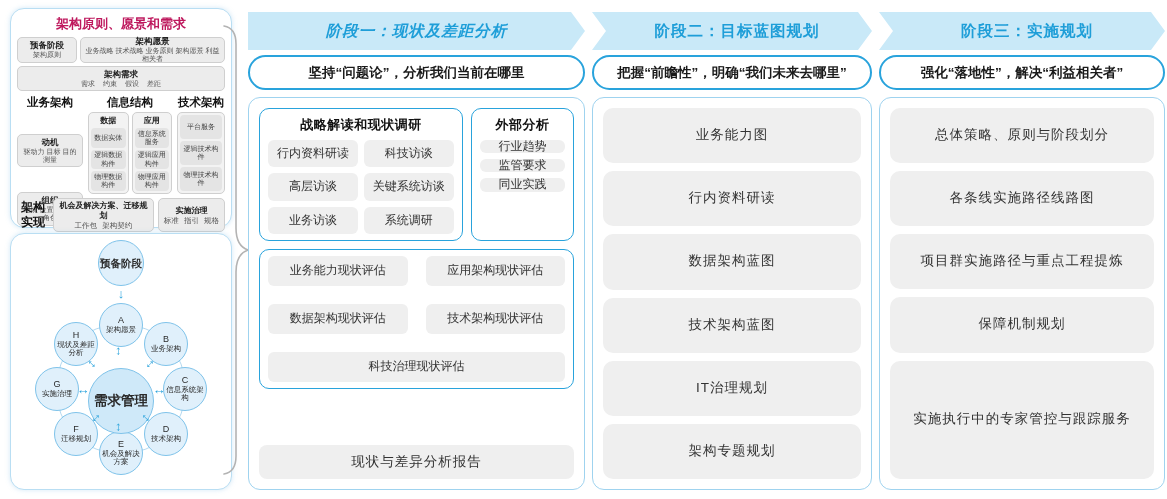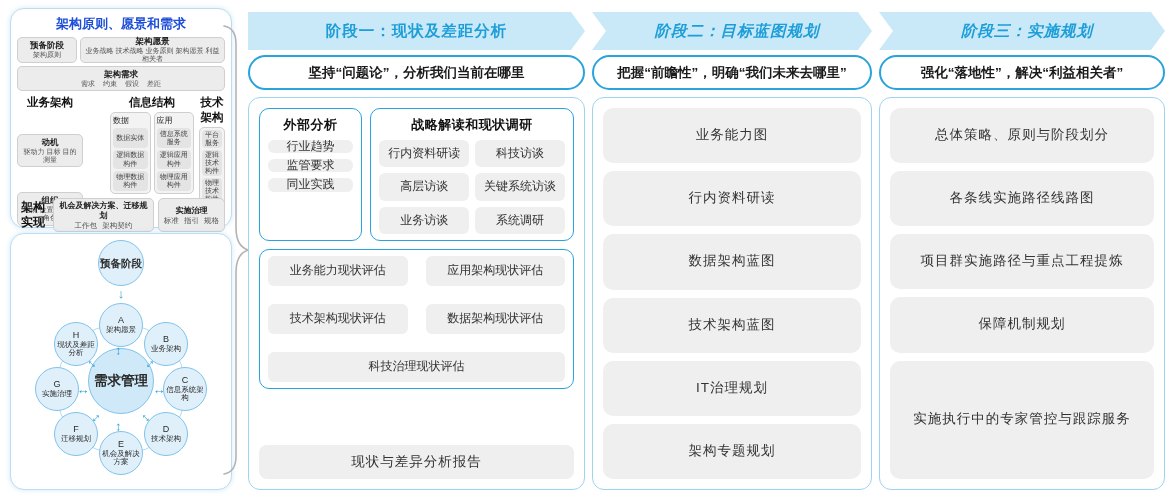--- a/index.html
+++ b/index.html
@@ -3,42 +3,42 @@
 <meta charset="utf-8">
 <style>
   html,body{margin:0;padding:0;background:#fff;}
   .stage{position:relative;width:1167px;height:499px;background:#fff;
          font-family:"Liberation Sans","DejaVu Sans",sans-serif;overflow:hidden;}
 
   
   .panel{position:absolute;border:1.5px solid #b9def3;border-radius:14px;background:#fff;
          box-shadow:0 0 5px rgba(130,190,230,.35);box-sizing:border-box;}
   .top-panel{left:10px;top:8px;width:222px;height:220px;padding:4px 5px;}
-  .fw-title{text-align:center;font-weight:bold;font-size:13px;color:#1d4ed8;margin:2px 0 4px;}
+  .fw-title{text-align:center;font-weight:bold;font-size:13px;color:#be185d;margin:2px 0 4px;}
   .gbox{background:#ececec;border:1px solid #cfcfcf;border-radius:5px;text-align:center;
         padding:2px;box-sizing:border-box;color:#333;display:flex;flex-direction:column;justify-content:center;}
   .gbox .t{font-weight:bold;font-size:8.5px;line-height:1.25;color:#222;}
   .gbox .s{font-size:7px;color:#555;line-height:1.2;}
   .row1{display:flex;gap:3px;margin:0 1px 3px;height:26px;}
   .prep-box{width:60px;}
   .vision-box{flex:1;}
   .req-box{margin:0 1px 4px;height:25px;}
   .req-box .s{word-spacing:6px;}
   .cols{display:flex;gap:5px;margin:0 1px;height:99px;}
   .col{display:flex;flex-direction:column;}
   .col-bus{width:66px;}
-  .col-info{width:84px;margin-left:22px;}
+  .col-info{width:84px;}
   .col-tech{flex:1;}
   .col-h{font-weight:bold;font-size:11.5px;text-align:center;margin-bottom:2px;color:#111;}
   .bus-stack{display:flex;flex-direction:column;gap:3px;flex:1;}
   .bus-stack .gbox{flex:1;margin-top:22px;}
   .info-cols{display:flex;gap:3px;flex:1;}
   .subbox{flex:1;border:1px solid #cfcfcf;background:#f3f3f3;border-radius:5px;padding:2px;
           display:flex;flex-direction:column;gap:2px;box-sizing:border-box;}
-  .subbox .h{font-weight:normal;font-size:8px;color:#222;}
+  .subbox .h{font-weight:bold;font-size:8px;text-align:center;color:#222;}
   .chip-sm{background:#e4e4e4;border-radius:4px;font-size:7px;color:#444;text-align:center;
            display:flex;align-items:center;justify-content:center;flex:1;line-height:1.15;padding:1px;}
   .bottom-row{display:flex;gap:4px;margin:4px 1px 0;height:34px;align-items:stretch;}
   .impl-label{width:32px;font-weight:bold;font-size:12px;line-height:1.25;display:flex;
               align-items:center;justify-content:center;text-align:center;color:#111;}
   .impl-box1{flex:1.55;}
   .impl-box2{flex:1;}
   .impl-box1 .t,.impl-box2 .t{font-size:8px;}
   .impl-box1 .s,.impl-box2 .s{font-size:7.5px;word-spacing:3px;}
 
@@ -49,21 +49,21 @@
           display:flex;flex-direction:column;align-items:center;justify-content:center;
           text-align:center;color:#2a2a2a;box-sizing:border-box;}
   .prep-c{left:87px;top:6px;width:46px;height:46px;font-weight:bold;font-size:10.5px;line-height:1.2;}
   .node{width:44px;height:44px;}
   .node .nl{font-size:9px;line-height:1.1;}
   .node .nt{font-size:7.5px;line-height:1.1;padding:0 2px;}
   .n-a{left:88px;top:69px;}  .n-b{left:133px;top:88px;}
   .n-c{left:152px;top:133px;}.n-d{left:133px;top:178px;}
   .n-e{left:88px;top:197px;} .n-f{left:43px;top:178px;}
   .n-g{left:24px;top:133px;} .n-h{left:43px;top:88px;}
-  .center-c{left:77px;top:114px;width:66px;height:66px;background:#cfe9f9;
+  .center-c{left:77px;top:134px;width:66px;height:66px;background:#cfe9f9;
             font-weight:bold;font-size:13.5px;line-height:1.25;}
   .arr{position:absolute;width:16px;height:16px;display:flex;align-items:center;justify-content:center;
        color:#2aa3dc;font-size:13px;font-weight:bold;}
   .arr-a{left:102px;top:109px;transform:rotate(90deg);}
   .arr-b{left:129px;top:120px;transform:rotate(-45deg);}
   .arr-c{left:140px;top:147px;}
   .arr-d{left:129px;top:174px;transform:rotate(45deg);}
   .arr-e{left:102px;top:185px;transform:rotate(90deg);}
   .arr-f{left:75px;top:174px;transform:rotate(-45deg);}
   .arr-g{left:64px;top:147px;}
@@ -73,23 +73,23 @@
 
   
   .brace{position:absolute;left:219px;top:24px;}
 
   
   .phases{position:absolute;left:248px;top:12px;width:917px;height:478px;
           display:grid;grid-template-columns:337px 280px 286px;column-gap:7px;}
   .phase{display:flex;flex-direction:column;min-width:0;}
   .band{height:38px;margin-bottom:5px;background:#c9e9f8;color:#1e9ed8;font-weight:bold;
         font-size:15.5px;display:flex;align-items:center;justify-content:center;letter-spacing:1px;}
-  .band-first{clip-path:polygon(0 0,calc(100% - 14px) 0,100% 50%,calc(100% - 14px) 100%,0 100%);}
+  .band-first{clip-path:polygon(0 0,calc(100% - 14px) 0,100% 50%,calc(100% - 14px) 100%,0 100%);font-style:italic;}
   .band-notch{clip-path:polygon(0 0,calc(100% - 14px) 0,100% 50%,calc(100% - 14px) 100%,0 100%,14px 50%);
-              padding-left:10px;font-style:italic;}
+              padding-left:10px;}
   .subtitle{height:35px;margin-bottom:7px;border:2px solid #29a3dc;border-radius:18px;background:#fff;
             display:flex;align-items:center;justify-content:center;font-weight:bold;font-size:13.5px;
             color:#1a1a1a;box-sizing:border-box;}
   .content{flex:1;border:1.5px solid #9fd3ef;border-radius:12px;background:#fff;box-sizing:border-box;
            padding:10px;display:flex;flex-direction:column;gap:8px;min-height:0;}
   .p1-top{display:flex;gap:8px;height:133px;}
   .bluebox{border:1.5px solid #29a3dc;border-radius:10px;padding:6px 8px;box-sizing:border-box;
            display:flex;flex-direction:column;background:#fff;}
   .bb-title{font-weight:bold;font-size:13px;text-align:center;color:#111;margin:1px 0 6px;letter-spacing:.5px;}
   .strategy{flex:2.18;}
@@ -242,46 +242,46 @@
     <path d="M5,2 Q17,4 17,20 L17,204 Q17,222 29,226 Q17,230 17,248 L17,432 Q17,448 5,450" fill="none" stroke="#b3b3b3" stroke-width="1.6" stroke-linecap="round"></path>
   </svg>
 
   <main class="phases">
 
     <div class="phase">
       <div class="band band-first">阶段一：现状及差距分析</div>
       <div class="subtitle">坚持“问题论”，分析我们当前在哪里</div>
       <div class="content">
         <div class="p1-top">
-          <div class="bluebox external">
-            <div class="bb-title">外部分析</div>
-            <div class="vlist">
-              <div class="chip">行业趋势</div>
-              <div class="chip">监管要求</div>
-              <div class="chip">同业实践</div>
-            </div>
-          </div>
           <div class="bluebox strategy">
             <div class="bb-title">战略解读和现状调研</div>
             <div class="grid2">
               <div class="chip">行内资料研读</div>
               <div class="chip">科技访谈</div>
               <div class="chip">高层访谈</div>
               <div class="chip">关键系统访谈</div>
               <div class="chip">业务访谈</div>
               <div class="chip">系统调研</div>
             </div>
           </div>
+          <div class="bluebox external">
+            <div class="bb-title">外部分析</div>
+            <div class="vlist">
+              <div class="chip">行业趋势</div>
+              <div class="chip">监管要求</div>
+              <div class="chip">同业实践</div>
+            </div>
+          </div>
         </div>
         <div class="bluebox eval">
           <div class="eval-grid">
             <div class="chip">业务能力现状评估</div>
             <div class="chip">应用架构现状评估</div>
+            <div class="chip">数据架构现状评估</div>
             <div class="chip">技术架构现状评估</div>
-            <div class="chip">数据架构现状评估</div>
             <div class="chip eval-full">科技治理现状评估</div>
           </div>
         </div>
         <div class="report">现状与差异分析报告</div>
       </div>
     </div>
 
     <div class="phase">
       <div class="band band-notch">阶段二：目标蓝图规划</div>
       <div class="subtitle">把握“前瞻性”，明确“我们未来去哪里”</div>

